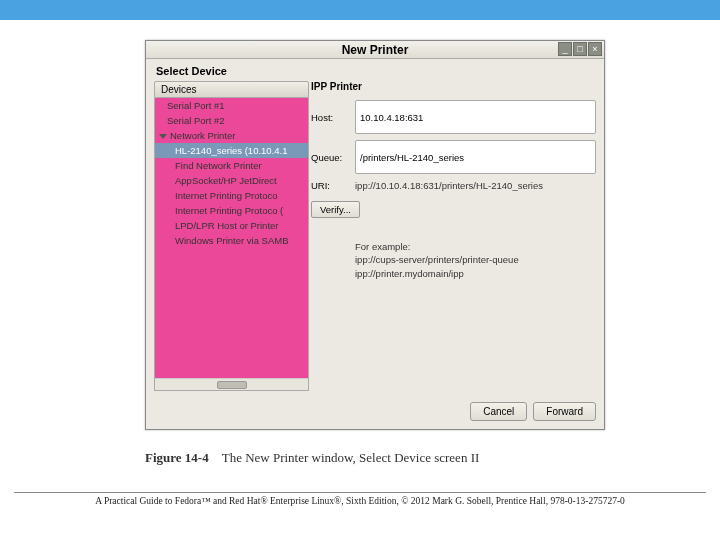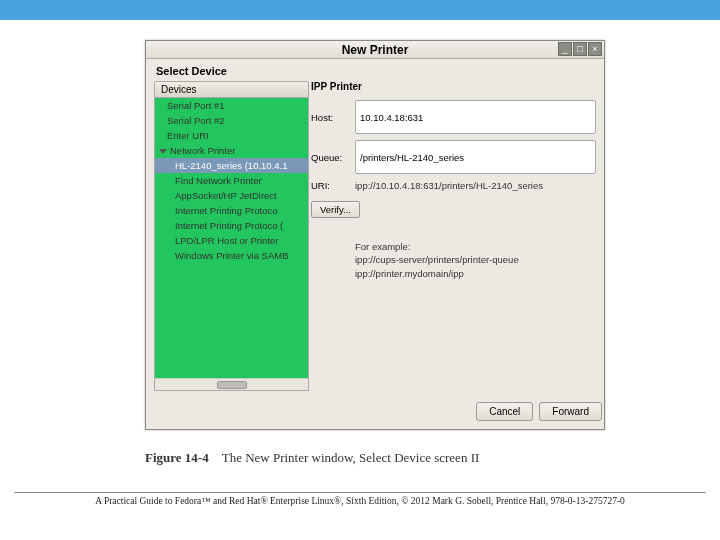--- a/index.html
+++ b/index.html
@@ -78,21 +78,21 @@
   .devices-hdr {
     background: linear-gradient(#f0ede5, #d9d6cd);
     border: 1px solid #aaa;
     padding: 2px 6px;
     font-size: 10px;
     border-radius: 2px 2px 0 0;
   }
   .device-list {
     border: 1px solid #aaa;
     border-top: none;
-    background: #22c55e;
+    background: #ec4899;
     flex: 1;
     overflow: hidden;
     display: flex;
     flex-direction: column;
   }
   .device-items {
     flex: 1;
     overflow: hidden;
   }
   .dev-item {
@@ -180,21 +180,21 @@
   .example-block {
     margin-top: 22px;
     margin-left: 44px;
     font-size: 9.5px;
     color: #333;
     line-height: 1.4;
   }
   .dialog-buttons {
     position: absolute;
     bottom: 8px;
-    right: 2px;
+    right: 8px;
     display: flex;
     gap: 6px;
   }
   .dlg-btn {
     border: 1px solid #999;
     background: linear-gradient(#f4f1ea, #e0ddd4);
     padding: 3px 12px;
     font-size: 10px;
     border-radius: 3px;
   }
@@ -246,21 +246,20 @@
 
   <div class="heading">Select Device</div>
 
   <div class="content">
     <div class="left-col">
       <div class="devices-hdr">Devices</div>
       <div class="device-list">
         <div class="device-items">
           <div class="dev-item">Serial Port #1</div>
           <div class="dev-item">Serial Port #2</div>
-          <div class="dev-item">Enter URI</div>
           <div class="dev-item group">
             <span class="triangle"></span><span>Network Printer</span>
           </div>
           <div class="dev-item sub selected">HL-2140_series (10.10.4.1</div>
           <div class="dev-item sub">Find Network Printer</div>
           <div class="dev-item sub">AppSocket/HP JetDirect</div>
           <div class="dev-item sub">Internet Printing Protoco</div>
           <div class="dev-item sub">Internet Printing Protoco (</div>
           <div class="dev-item sub">LPD/LPR Host or Printer</div>
           <div class="dev-item sub">Windows Printer via SAMB</div>

